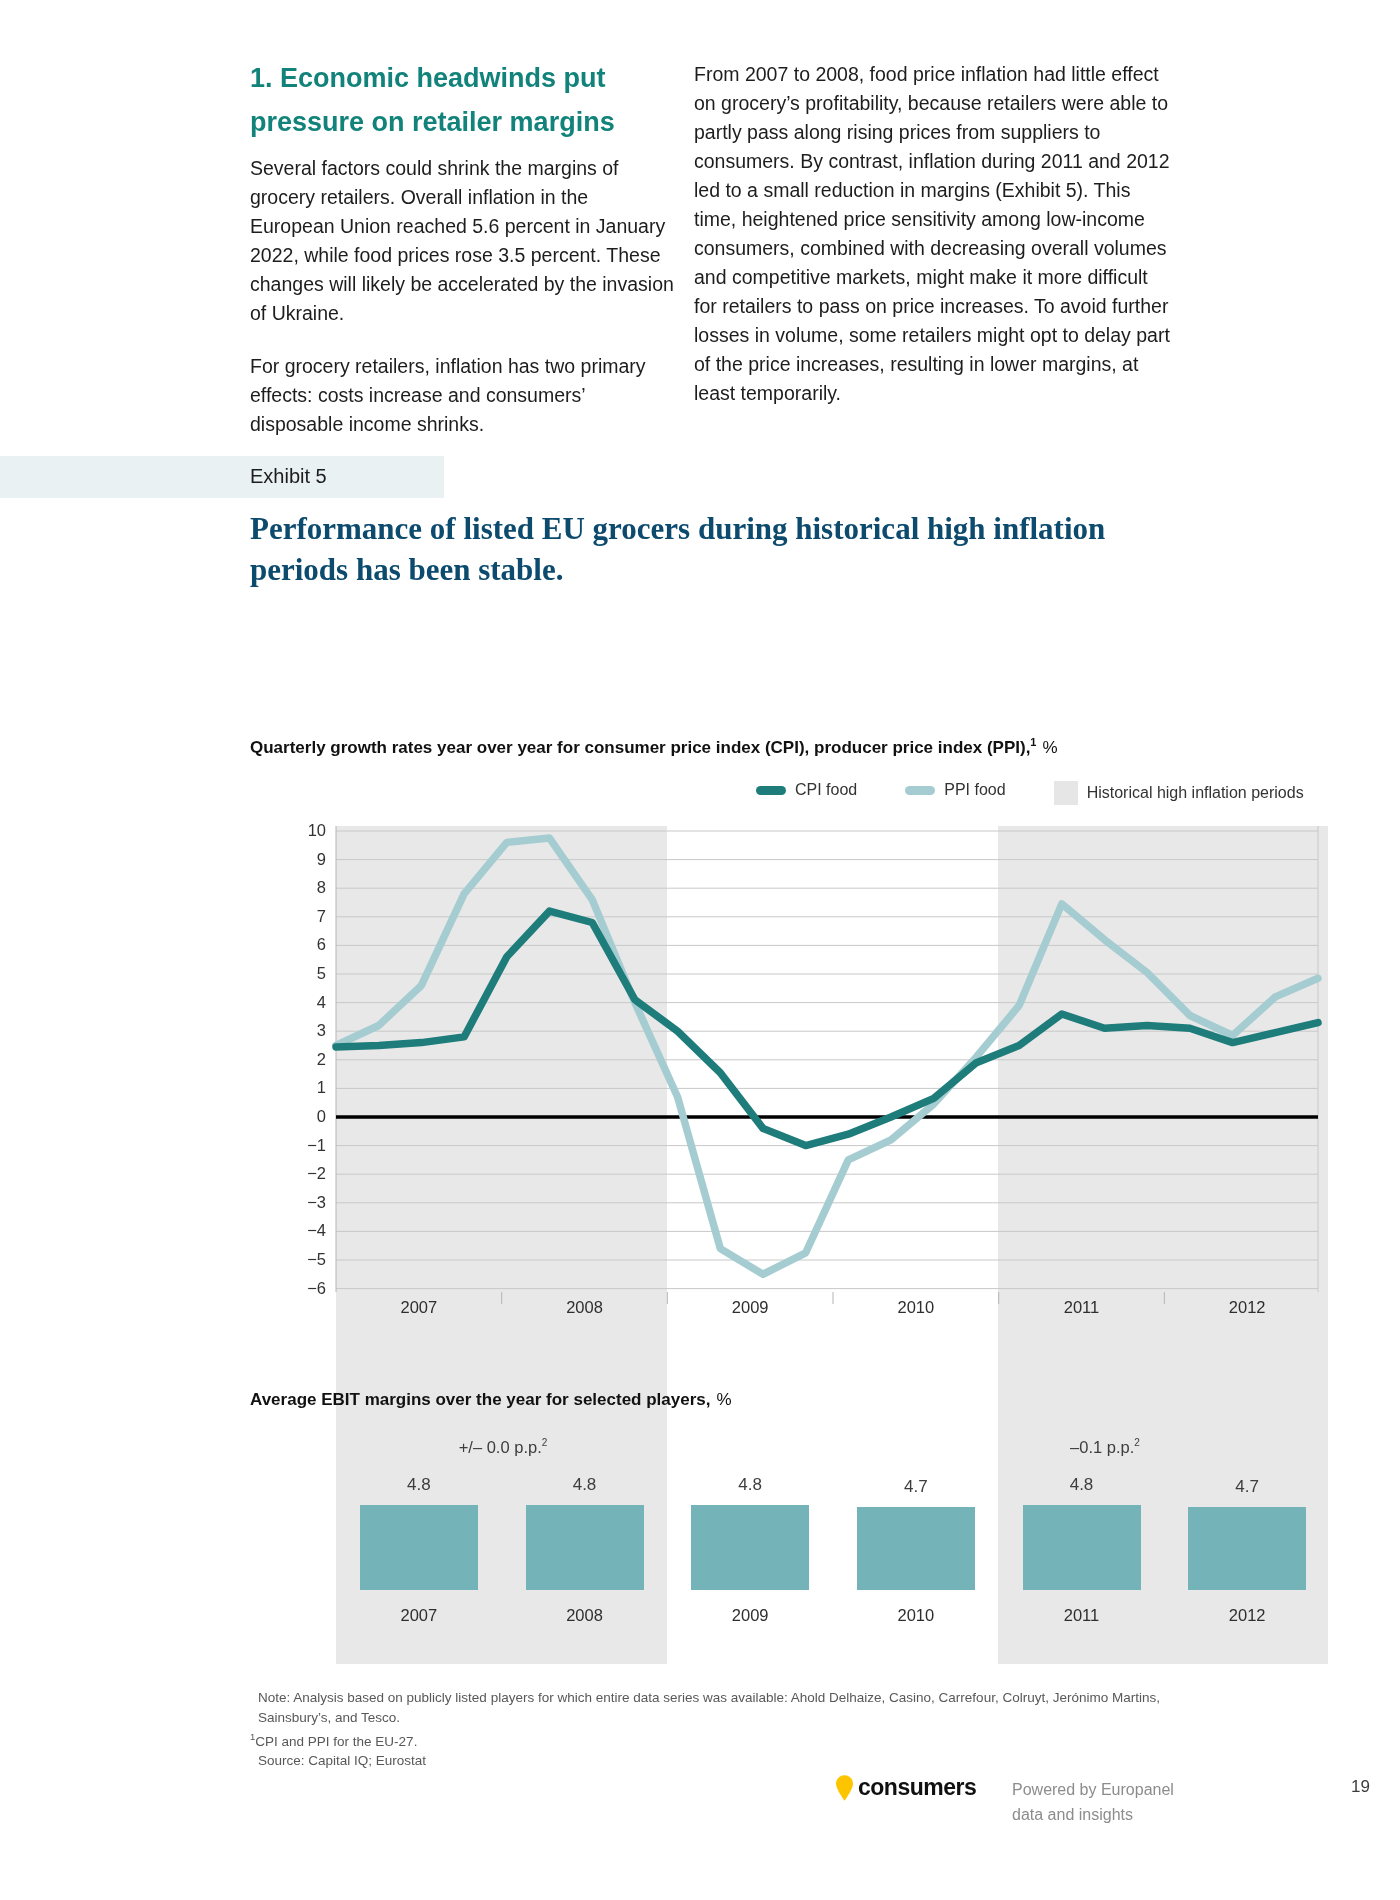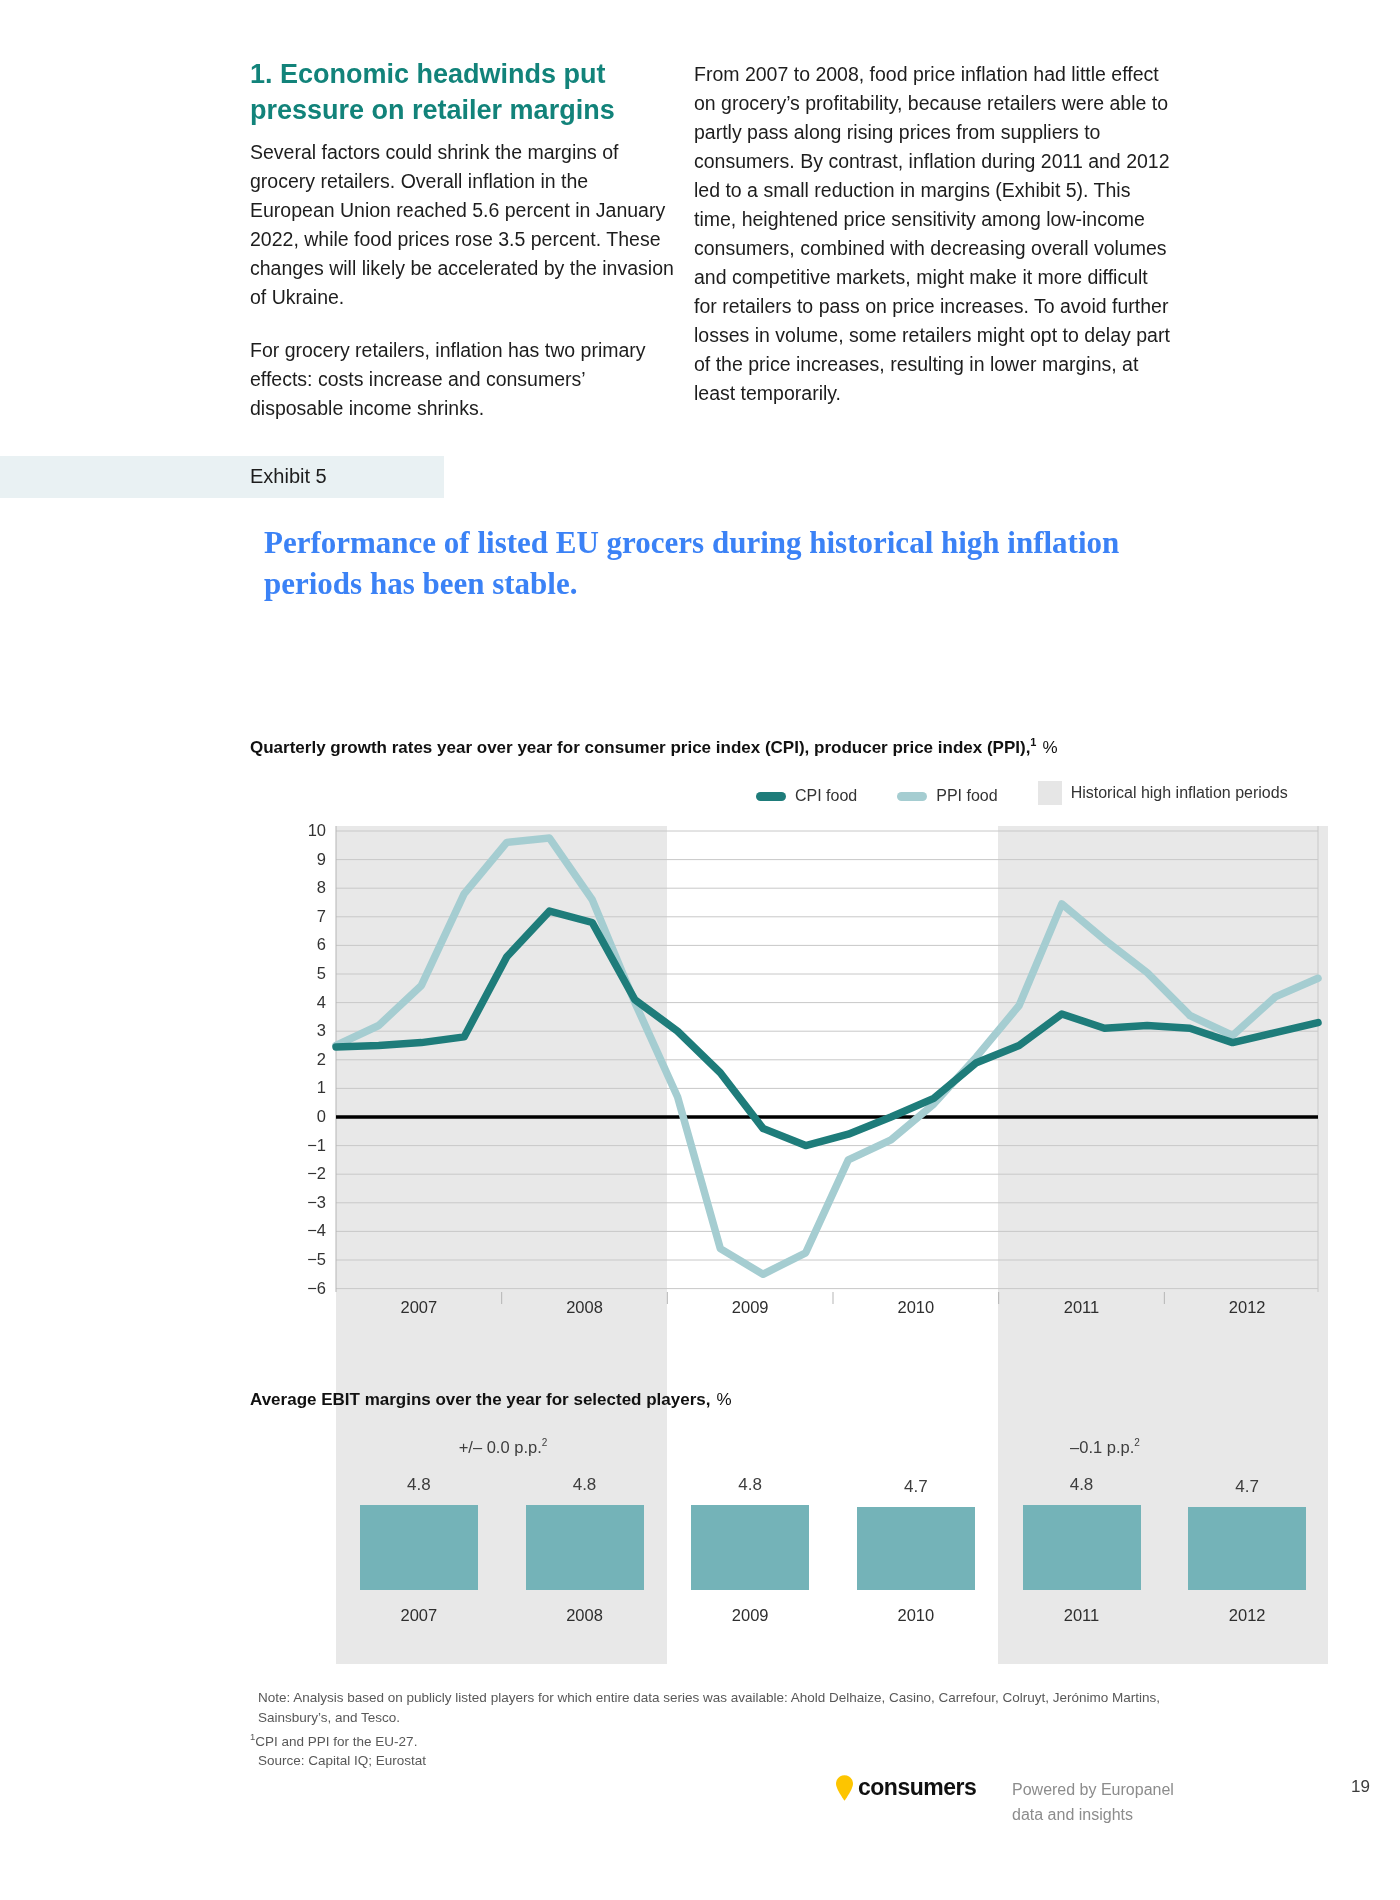--- a/index.html
+++ b/index.html
@@ -2,32 +2,32 @@
 <html><head>
 <meta charset="utf-8">
 <style>
   html,body{margin:0;padding:0;background:#ffffff;}
   .page{position:relative;width:1400px;height:1900px;background:#ffffff;overflow:hidden;
         font-family:"Liberation Sans", sans-serif;color:#1d1d1d;}
   .abs{position:absolute;}
   
   .col-left{left:250px;top:56px;width:428px;}
   .col-right{left:694px;top:60px;width:478px;}
-  .section-heading{font-size:27px;line-height:36px;font-weight:bold;color:#12837a;margin:0 0 10px 0;}
+  .section-heading{font-size:27px;line-height:44px;font-weight:bold;color:#12837a;margin:0 0 10px 0;}
   .bodytext{font-size:19.5px;line-height:29px;margin:0 0 24px 0;color:#1d1d1d;}
   
   .exhibit-band{left:0;top:456px;width:444px;height:42px;background:#e9f1f3;}
   .exhibit-label{left:250px;top:465px;font-size:20px;color:#1d1d1d;}
-  .exhibit-title{left:250px;top:508px;width:860px;margin:14px;
-    font-family:"Liberation Serif", serif;font-weight:bold;font-size:31px;line-height:41px;color:#3b82f6;}
+  .exhibit-title{left:250px;top:508px;width:860px;margin:0;
+    font-family:"Liberation Serif", serif;font-weight:bold;font-size:31px;line-height:41px;color:#0c4a6e;}
   .chart-subtitle{left:250px;top:736px;font-size:17px;font-weight:bold;color:#111;}
   .chart-subtitle sup{font-size:11px;}
   .unit{font-weight:normal;margin-left:6px;}
   
-  .legend{left:756px;top:781px;display:flex;align-items:flex-end;gap:18px;font-size:16px;color:#333;}
+  .legend{left:756px;top:781px;display:flex;align-items:flex-start;gap:26px;font-size:16px;color:#333;}
   .legend .item{display:flex;align-items:center;gap:9px;margin-right:22px;}
   .pill{width:30px;height:9px;border-radius:5px;}
   .swatch{width:24px;height:24px;background:#e6e6e6;}
   
   .band{top:826px;height:838px;background:#e8e8e8;z-index:0;}
   .band-left{left:336px;width:331px;}
   .band-right{left:998px;width:330px;}
   #chart-svg{left:0;top:0;z-index:1;}
   .ylab{position:absolute;width:44px;text-align:right;font-size:16.5px;color:#333;z-index:3;}
   .xlab{position:absolute;width:90px;text-align:center;font-size:16.5px;color:#2e2e2e;z-index:3;}

